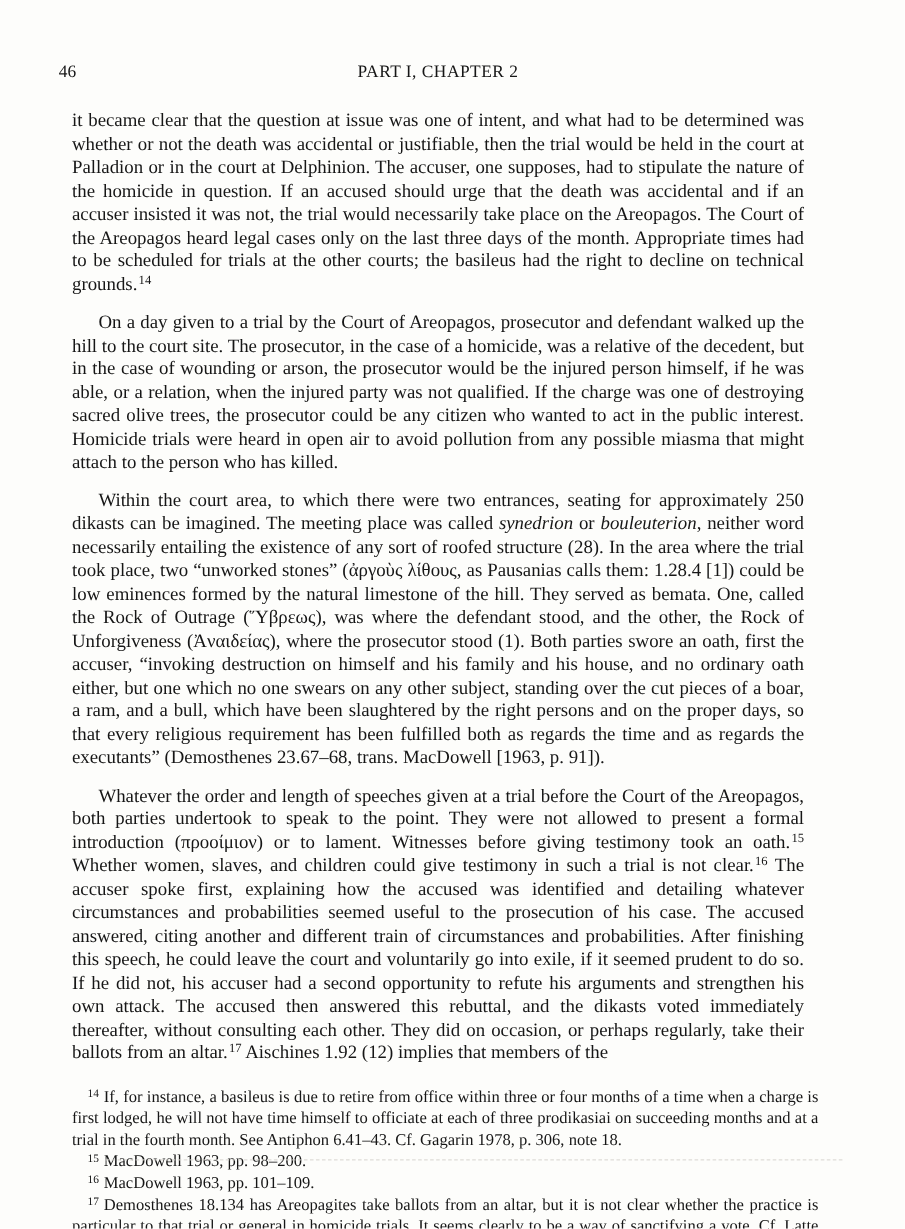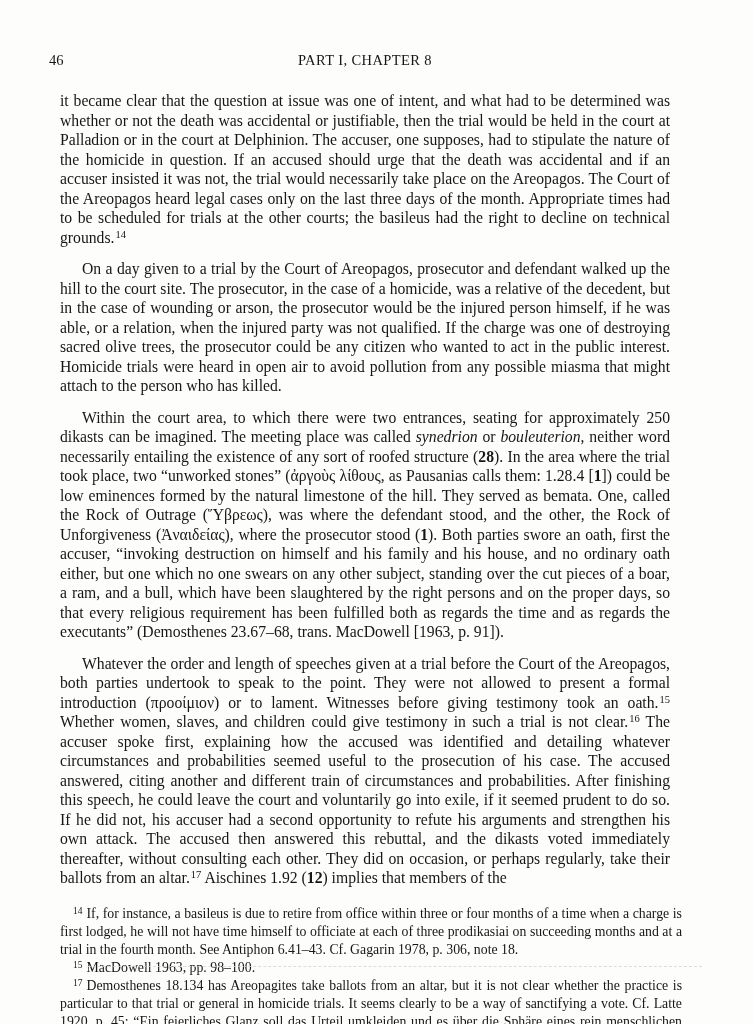--- a/index.html
+++ b/index.html
@@ -41,21 +41,21 @@
     line-height: 19.5px;
     text-align: justify;
   }
   .para {
     margin: 12px;
   }
   .para.indent {
     text-indent: 22px;
   }
   em { }
-  strong { font-weight: bold; }
+  strong { font-weight: normal; }
   .body-text sup {
     font-size: 10.5px;
     line-height: 0;
     position: relative;
     top: -5px;
     vertical-align: baseline;
     margin-left: 1px;
   }
   .footnotes {
     margin-top: 17px;
@@ -84,30 +84,31 @@
     border-top: 1px dashed #d7d5d0;
     opacity: 0.8;
   }
 </style>
 </head>
 <body>
 
 <div class="page">
   <div class="header">
     <span class="pageno">46</span>
-    <span class="running-title">PART I, CHAPTER 8</span>
+    <span class="running-title">PART I, CHAPTER 2</span>
   </div>
 
   <div class="body-text">
       <p class="para"><span>it became clear that the question at issue was one of intent, and what had to be determined was whether or not the death was accidental or justifiable, then the trial would be held in the court at Palladion or in the court at Delphinion.  The accuser, one supposes, had to stipulate the nature of the homicide in question.  If an accused should urge that the death was accidental and if an accuser insisted it was not, the trial would necessarily take place on the Areopagos.  The Court of the Areopagos heard legal cases only on the last three days of the month.  Appropriate times had to be scheduled for trials at the other courts; the basileus had the right to decline on technical grounds.</span><sup>14</sup></p>
       <p class="para indent"><span>On a day given to a trial by the Court of Areopagos, prosecutor and defendant walked up the hill to the court site.  The prosecutor, in the case of a homicide, was a relative of the decedent, but in the case of wounding or arson, the prosecutor would be the injured person himself, if he was able, or a relation, when the injured party was not qualified.  If the charge was one of destroying sacred olive trees, the prosecutor could be any citizen who wanted to act in the public interest.  Homicide trials were heard in open air to avoid pollution from any possible miasma that might attach to the person who has killed.</span></p>
       <p class="para indent"><span>Within the court area, to which there were two entrances, seating for approximately 250 dikasts can be imagined.  The meeting place was called </span><em>synedrion</em><span> or </span><em>bouleuterion</em><span>, neither word necessarily entailing the existence of any sort of roofed structure (</span><strong>28</strong><span>).  In the area where the trial took place, two “unworked stones” (ἀργοὺς λίθους, as Pausanias calls them:  1.28.4 [</span><strong>1</strong><span>]) could be low eminences formed by the natural limestone of the hill.  They served as bemata.  One, called the Rock of Outrage (Ὕβρεως), was where the defendant stood, and the other, the Rock of Unforgiveness (Ἀναιδείας), where the prosecutor stood (</span><strong>1</strong><span>).  Both parties swore an oath, first the accuser, “invoking destruction on himself and his family and his house, and no ordinary oath either, but one which no one swears on any other subject, standing over the cut pieces of a boar, a ram, and a bull, which have been slaughtered by the right persons and on the proper days, so that every religious requirement has been fulfilled both as regards the time and as regards the executants” (Demosthenes 23.67–68, trans. MacDowell [1963, p. 91]).</span></p>
       <p class="para indent"><span>Whatever the order and length of speeches given at a trial before the Court of the Areopagos, both parties undertook to speak to the point.  They were not allowed to present a formal introduction (προοίμιον) or to lament.  Witnesses before giving testimony took an oath.</span><sup>15</sup><span>  Whether women, slaves, and children could give testimony in such a trial is not clear.</span><sup>16</sup><span>  The accuser spoke first, explaining how the accused was identified and detailing whatever circumstances and probabilities seemed useful to the prosecution of his case.  The accused answered, citing another and different train of circumstances and probabilities.  After finishing this speech, he could leave the court and voluntarily go into exile, if it seemed prudent to do so.  If he did not, his accuser had a second opportunity to refute his arguments and strengthen his own attack.  The accused then answered this rebuttal, and the dikasts voted immediately thereafter, without consulting each other.  They did on occasion, or perhaps regularly, take their ballots from an altar.</span><sup>17</sup><span>  Aischines 1.92 (</span><strong>12</strong><span>) implies that members of the</span></p>
     </div>
 
   <div class="footnotes">
       <p class="footnote"><sup class="fn-num">14</sup><span>If, for instance, a basileus is due to retire from office within three or four months of a time when a charge is first lodged, he will not have time himself to officiate at each of three prodikasiai on succeeding months and at a trial in the fourth month.  See Antiphon 6.41–43.  Cf. Gagarin 1978, p. 306, note 18.</span></p>
-      <p class="footnote"><sup class="fn-num">15</sup><span>MacDowell 1963, pp. 98–100.</span></p>
+      <p class="footnote"><sup class="fn-num">15</sup><span>MacDowell 1963, pp. 98–200.</span></p>
+      <p class="footnote"><sup class="fn-num">16</sup><span>MacDowell 1963, pp. 101–109.</span></p>
       <p class="footnote"><sup class="fn-num">17</sup><span>Demosthenes 18.134 has Areopagites take ballots from an altar, but it is not clear whether the practice is particular to that trial or general in homicide trials.  It seems clearly to be a way of sanctifying a vote.  Cf.  Latte 1920, p. 45: “Ein feierliches Glanz soll das Urteil umkleiden und es über die Sphäre eines rein menschlichen Meinungsäusserung</span></p>
     </div>
 
   <div class="artifact"></div>
 </div>
 
 </body></html>

